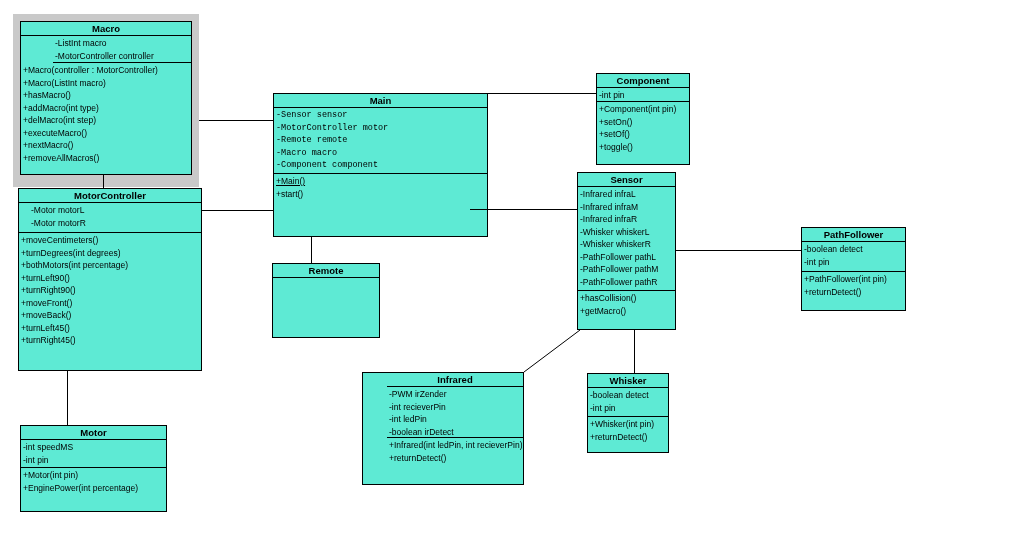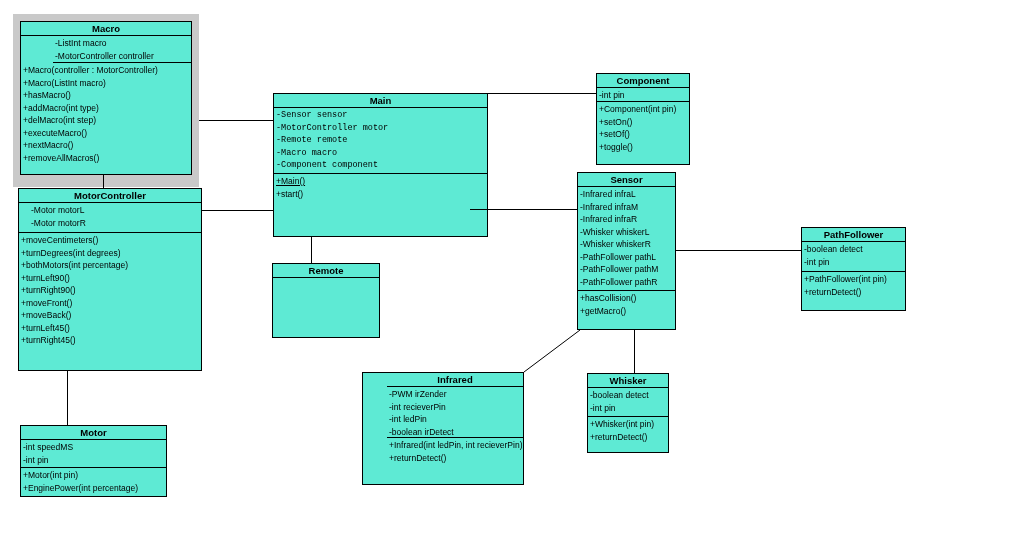--- a/index.html
+++ b/index.html
@@ -63,21 +63,21 @@
       <div class="row">+bothMotors(int percentage)</div>
       <div class="row">+turnLeft90()</div>
       <div class="row">+turnRight90()</div>
       <div class="row">+moveFront()</div>
       <div class="row">+moveBack()</div>
       <div class="row">+turnLeft45()</div>
       <div class="row">+turnRight45()</div>
     </div>
   </div>
 
-  <div class="cls" style="left:20px; top:425px; width:147px; height:72px;">
+  <div class="cls" style="left:20px; top:425px; width:147px; height:87px;">
     <div class="title">Motor</div>
     <div class="sec mid" style="height:28px;">
       <div class="row">-int speedMS</div>
       <div class="row">-int pin</div>
     </div>
     <div class="sec">
       <div class="row">+Motor(int pin)</div>
       <div class="row">+EnginePower(int percentage)</div>
     </div>
   </div>

